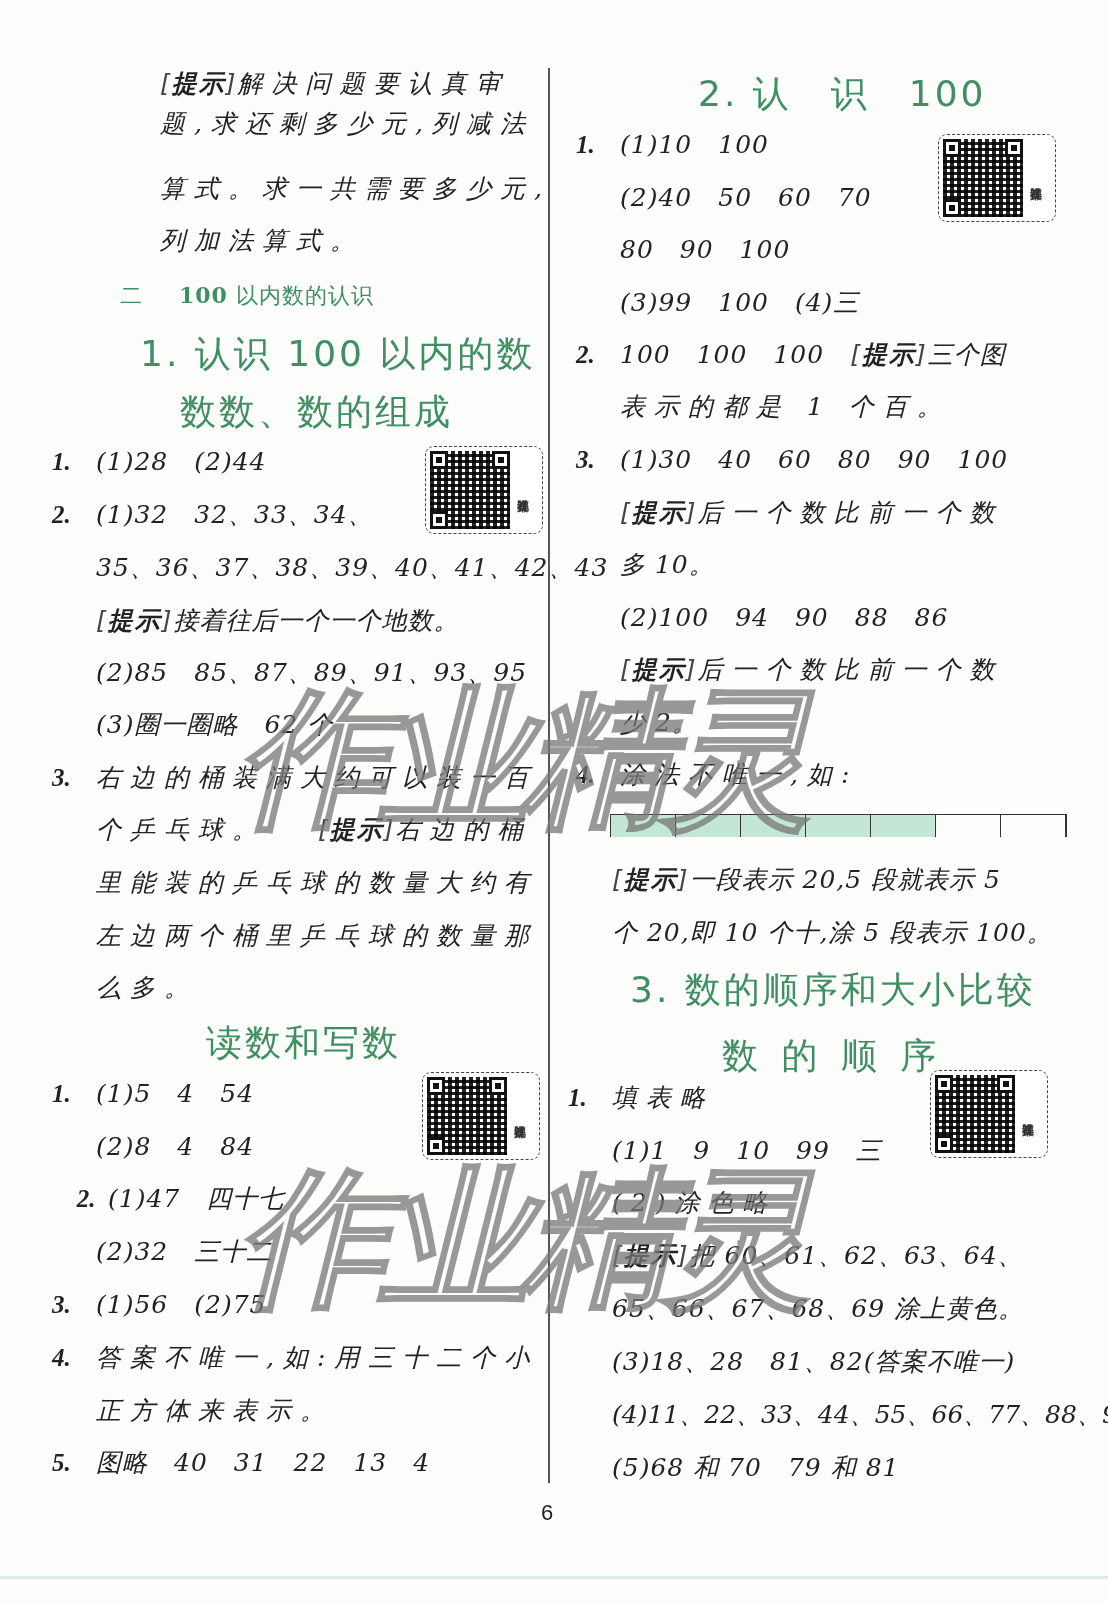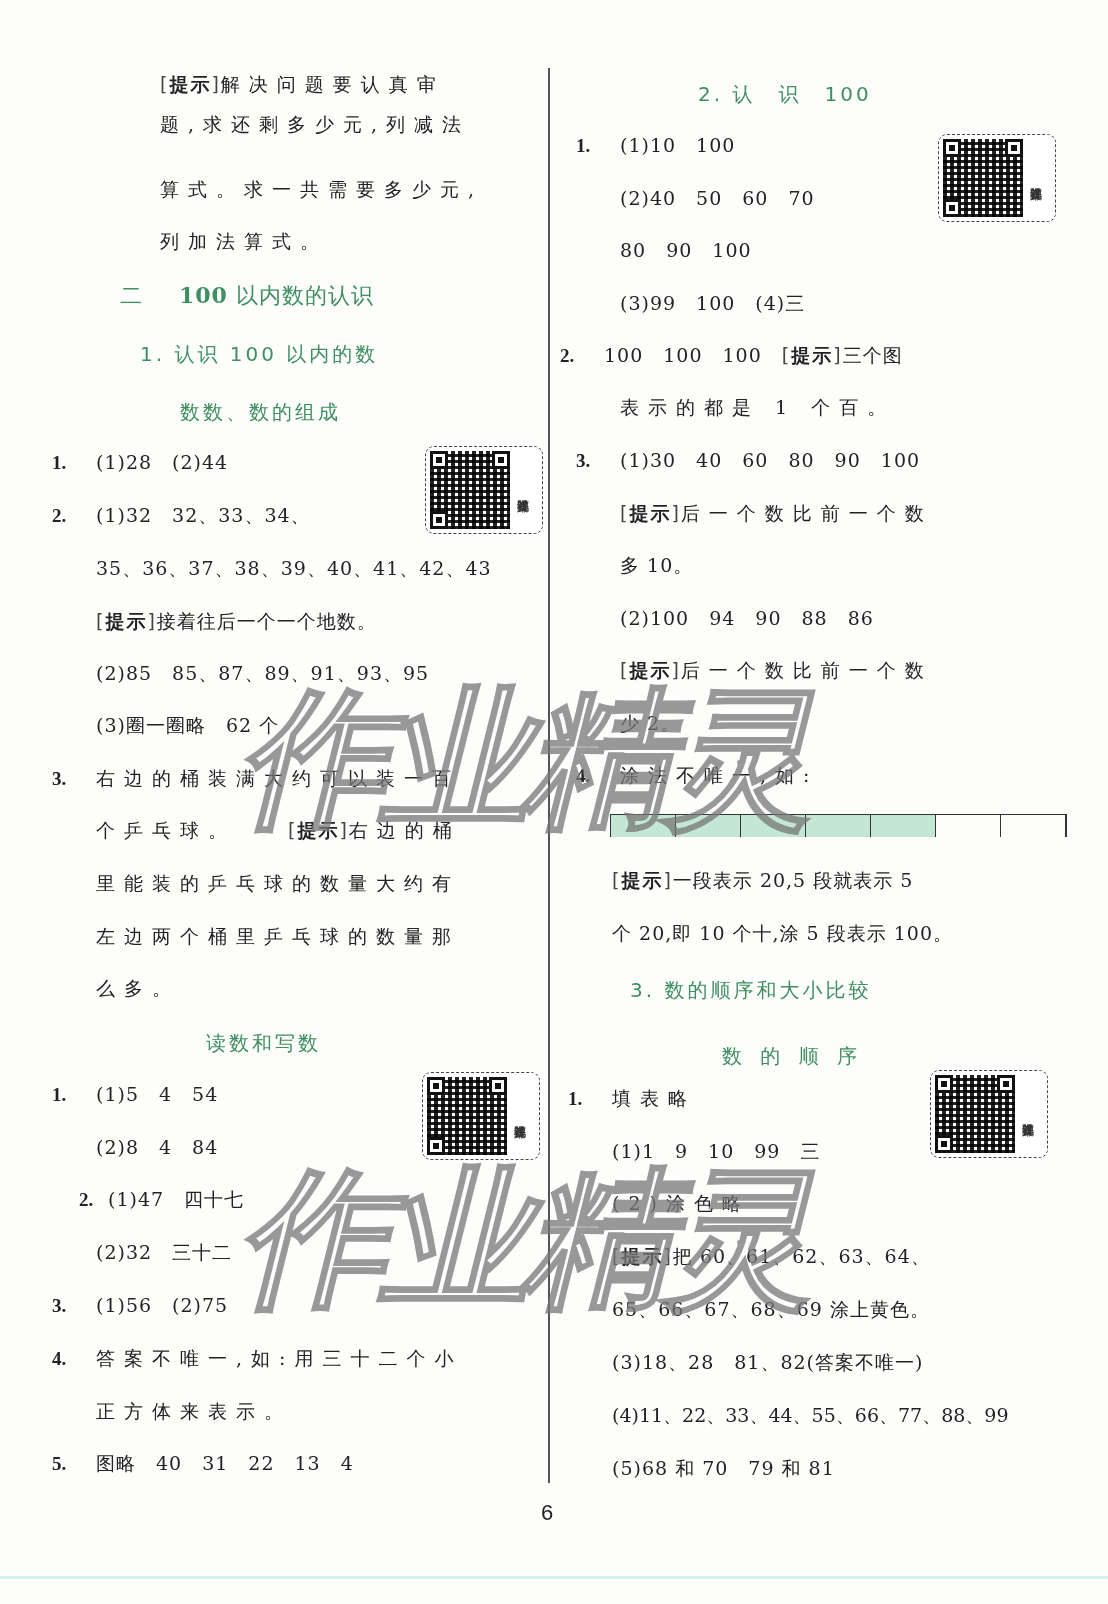--- a/index.html
+++ b/index.html
@@ -7,33 +7,34 @@
     width: 1108px; height: 1604px; position: relative; overflow: hidden;
     background: #fdfdfb;
     font-family: "DejaVu Serif", "Liberation Serif", serif;
     color: #222;
   }
   .col-divider {
     position: absolute; left: 548px; top: 68px; width: 1.5px; height: 1415px;
     background: #555;
   }
   .line {
-    position: absolute; font-size: 19px; line-height: 32px; white-space: nowrap;
+    position: absolute; font-size: 25px; line-height: 32px; white-space: nowrap;
     letter-spacing: 1px;
+    font-style: italic;
   }
   .wide { letter-spacing: 9px; }
   .num {
     font-family: "Liberation Serif", "DejaVu Serif", serif; font-weight: bold;
     display: inline-block; width: 44px; letter-spacing: 0;
   }
   .tip { font-family: "DejaVu Sans", sans-serif; font-weight: bold; letter-spacing: 2px; }
   .bracket { font-weight: normal; color: #444; }
   .heading {
     position: absolute; color: #3f8f62; font-family: "DejaVu Sans", sans-serif;
-    font-size: 20px; line-height: 36px; white-space: nowrap; letter-spacing: 1px;
+    font-size: 36px; line-height: 36px; white-space: nowrap; letter-spacing: 1px;
   }
   .heading.chapter { font-size: 22px; }
   .heading.chapter .ch-num { font-family: "DejaVu Serif", serif; font-weight: bold; }
   .qr {
     position: absolute; width: 118px; height: 88px;
     border: 1.5px dashed #444; border-radius: 9px; background: #fff;
     display: flex; align-items: center; padding: 0 4px; box-sizing: border-box;
   }
   .qr-code {
     width: 80px; height: 78px; position: relative;
@@ -148,21 +149,21 @@
         <div class="finder f2"></div>
         <div class="finder f3"></div>
       </div>
     <div class="qr-label">视频详讲答案</div>
   </div>
 
   <div class="line" style="left:576px; top:129px;"><span class="num">1.</span><span>(1)10　100</span></div>
   <div class="line" style="left:620px; top:182px;">(2)40　50　60　70</div>
   <div class="line" style="left:620px; top:234px;">80　90　100</div>
   <div class="line" style="left:620px; top:287px;">(3)99　100　(4)三</div>
-  <div class="line" style="left:560px; top:339px;"><span class="num">2.</span><span>100　100　100　</span><span class="tip"><span class="bracket">[</span><span>提示</span><span class="bracket">]</span></span><span>三个图</span></div>
+  <div class="line" style="left:576px; top:339px;"><span class="num">2.</span><span>100　100　100　</span><span class="tip"><span class="bracket">[</span><span>提示</span><span class="bracket">]</span></span><span>三个图</span></div>
   <div class="line wide" style="left:620px; top:391px;">表示的都是 1 个百。</div>
   <div class="line" style="left:576px; top:444px;"><span class="num">3.</span><span>(1)30　40　60　80　90　100</span></div>
   <div class="line wide" style="left:620px; top:497px;"><span class="tip"><span class="bracket">[</span><span>提示</span><span class="bracket">]</span></span><span>后一个数比前一个数</span></div>
   <div class="line" style="left:620px; top:549px;">多 10。</div>
   <div class="line" style="left:620px; top:602px;">(2)100　94　90　88　86</div>
   <div class="line wide" style="left:620px; top:654px;"><span class="tip"><span class="bracket">[</span><span>提示</span><span class="bracket">]</span></span><span>后一个数比前一个数</span></div>
   <div class="line" style="left:620px; top:707px;">少 2。</div>
   <div class="line wide" style="left:576px; top:759px;"><span class="num">4.</span><span>涂法不唯一,如:</span></div>
 
   <div class="bar">

